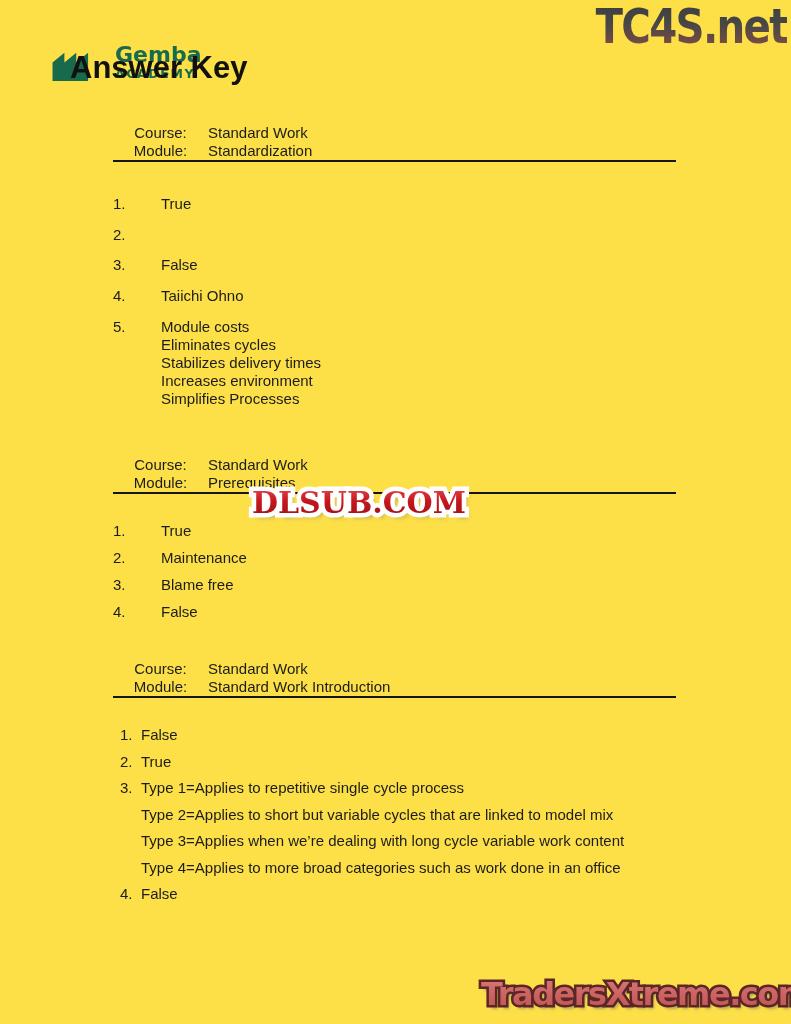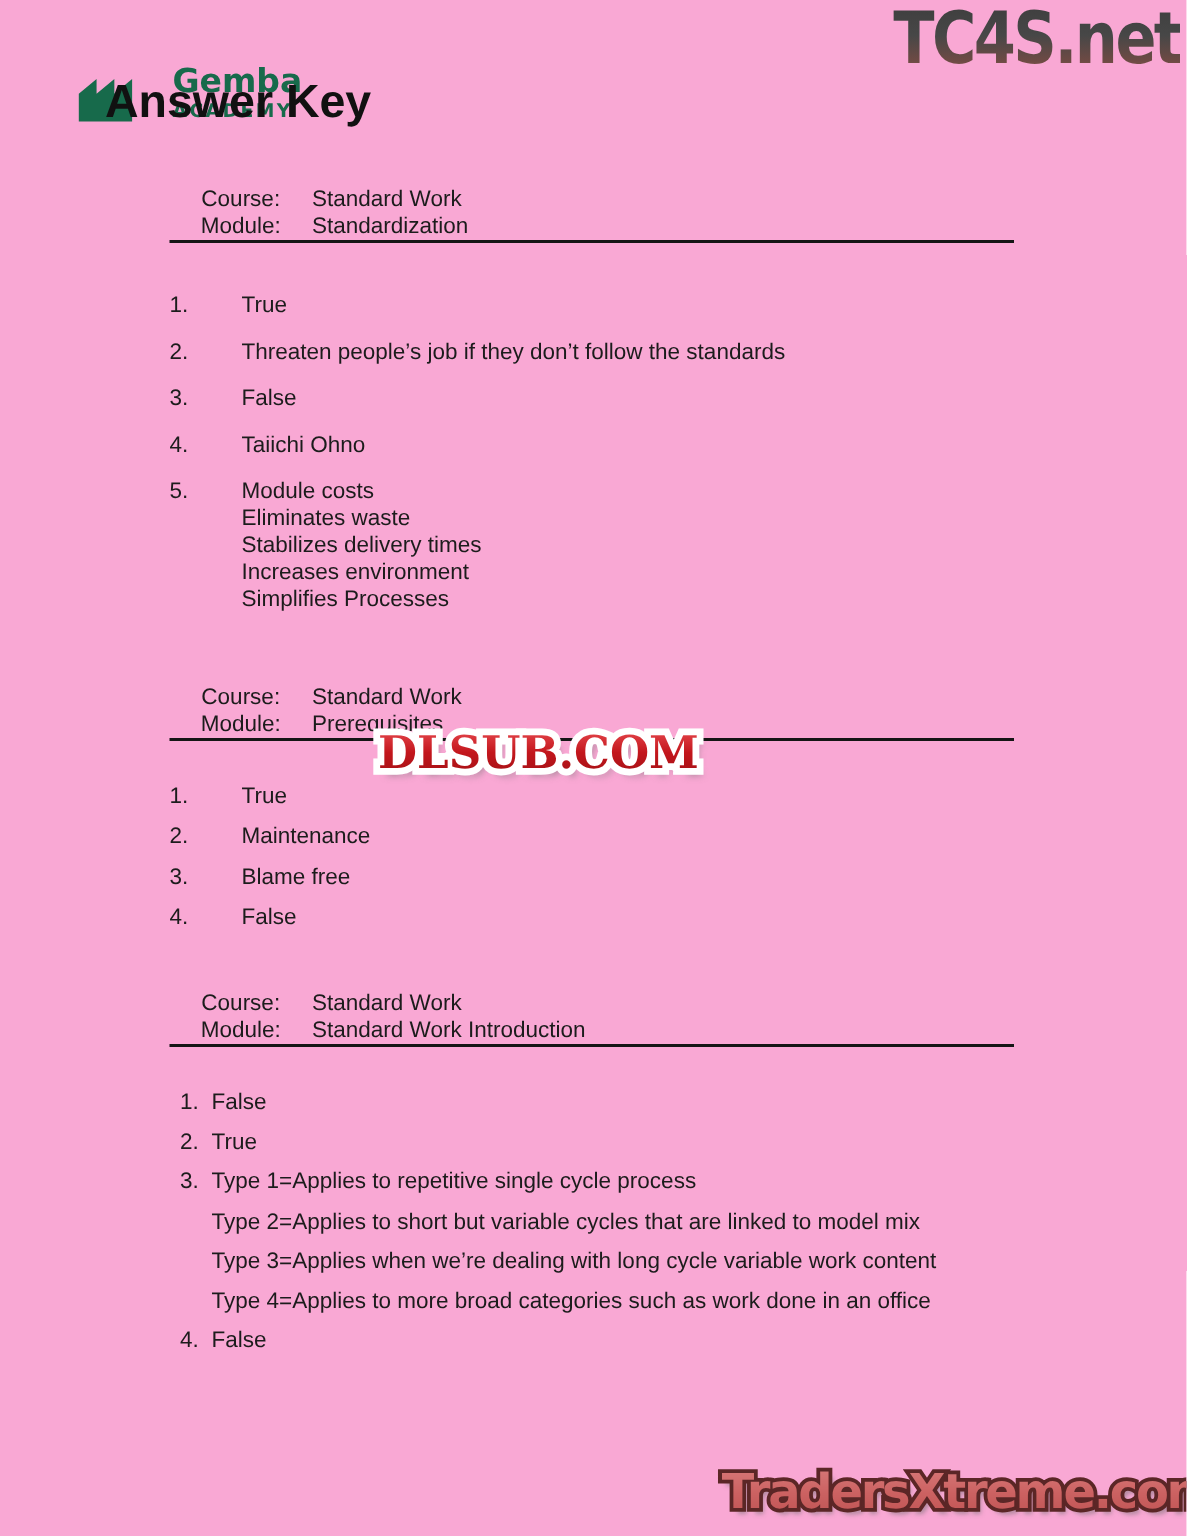--- a/index.html
+++ b/index.html
@@ -1,20 +1,20 @@
 <!DOCTYPE html>
 <html><head>
 <meta charset="utf-8">
 <style>
   * { margin:0; padding:0; box-sizing:border-box; }
   html,body { background:#ffffff; }
   .page {
     position:relative;
     width:791px; height:1024px;
-    background:#f9a8d4;
+    background:#fde047;
     font-family:"Liberation Sans", sans-serif;
     font-size:15px;
     color:#1c1c1c;
     overflow:hidden;
   }
 
   
   .wm-tc4s {
     position:absolute; top:2px; right:4px;
     font-family:"DejaVu Sans", sans-serif;
@@ -128,41 +128,38 @@
 
   <div class="list list-1" style="top:195px">
     <div class="item">
       <span class="num">1.</span>
       <div class="ans">
         <div class="line">True</div>
       </div>
     </div>
     <div class="item">
       <span class="num">2.</span>
-      <div class="ans">
-        <div class="line">Threaten people’s job if they don’t follow the standards</div>
-      </div>
     </div>
     <div class="item">
       <span class="num">3.</span>
       <div class="ans">
         <div class="line">False</div>
       </div>
     </div>
     <div class="item">
       <span class="num">4.</span>
       <div class="ans">
         <div class="line">Taiichi Ohno</div>
       </div>
     </div>
     <div class="item">
       <span class="num">5.</span>
       <div class="ans">
         <div class="line">Module costs</div>
-        <div class="line">Eliminates waste</div>
+        <div class="line">Eliminates cycles</div>
         <div class="line">Stabilizes delivery times</div>
         <div class="line">Increases environment</div>
         <div class="line">Simplifies Processes</div>
       </div>
     </div>
   </div>
 
   <div class="course-header" style="top:456px">
     <div class="course-row">
       <span class="course-label">Course:</span>

